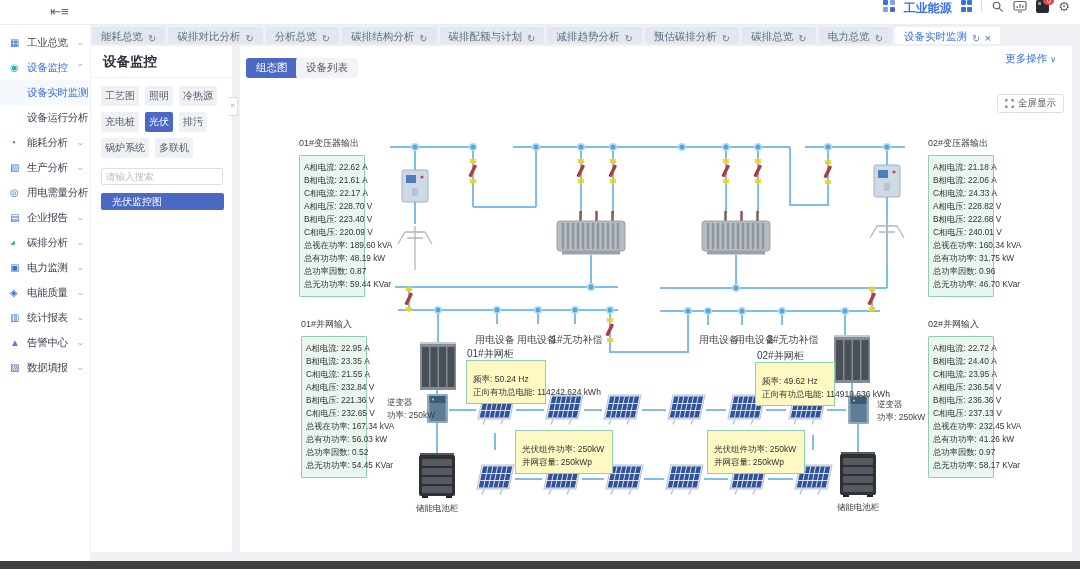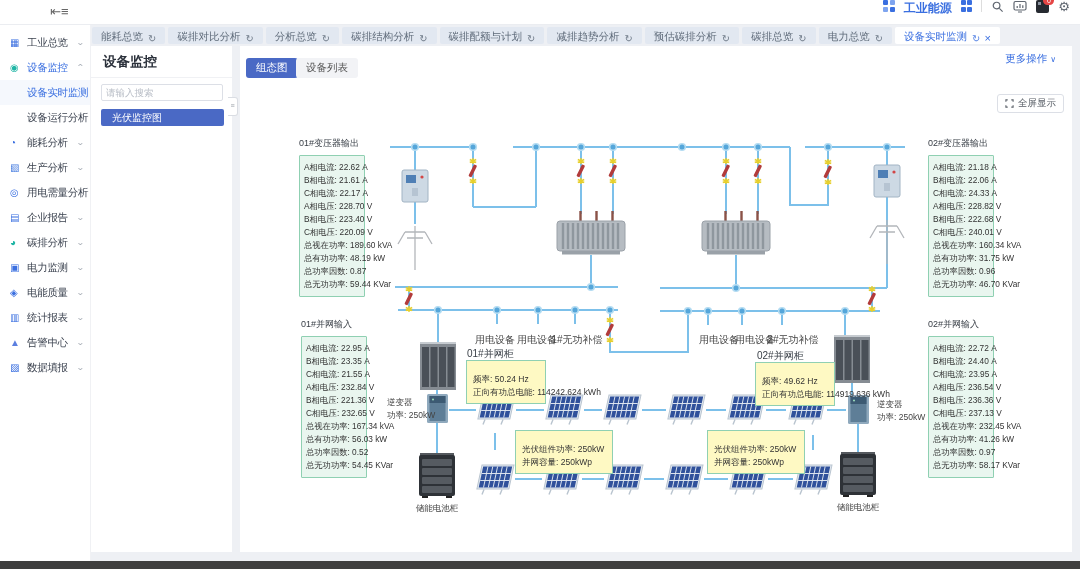--- a/index.html
+++ b/index.html
@@ -209,20 +209,30 @@
       <div class="sb-item">
         <span class="sb-ico" style="color:#3a6fe0">▨</span>
         <span class="sb-label">数据填报</span>
         <span class="sb-chev">⌄</span>
       </div>
     </div>
 </div>
 
 <div id="device-panel">
   <div id="dp-title">设备监控</div>
+  <div id="filters">
+      <div class="filter-btn">工艺图</div>
+      <div class="filter-btn">照明</div>
+      <div class="filter-btn">冷热源</div>
+      <div class="filter-btn">充电桩</div>
+      <div class="filter-btn active">光伏</div>
+      <div class="filter-btn">排污</div>
+      <div class="filter-btn">锅炉系统</div>
+      <div class="filter-btn">多联机</div>
+    </div>
   <input id="dp-search" placeholder="请输入搜索" style="">
   <div id="dp-list">
     <div class="dp-list-item">光伏监控图</div>
   </div>
 </div>
 <div id="panel-handle">≡</div>
 
 <div id="canvas">
   <div id="more-actions"><span>更多操作</span> <span style="font-size:8px">∨</span></div>
   <button class="view-btn" id="view-btn-0">组态图</button>

